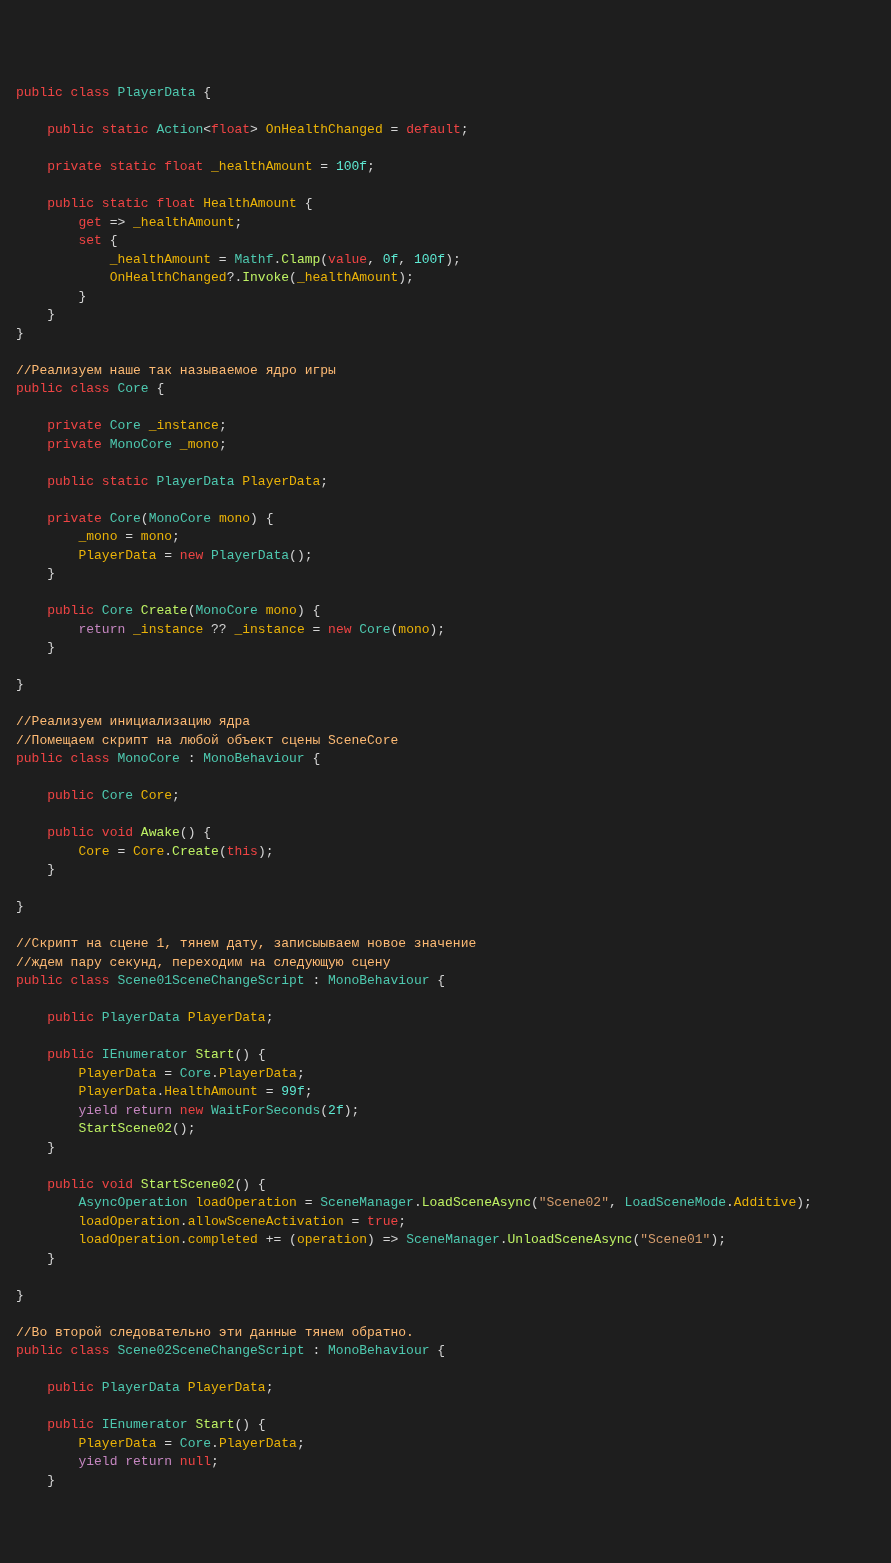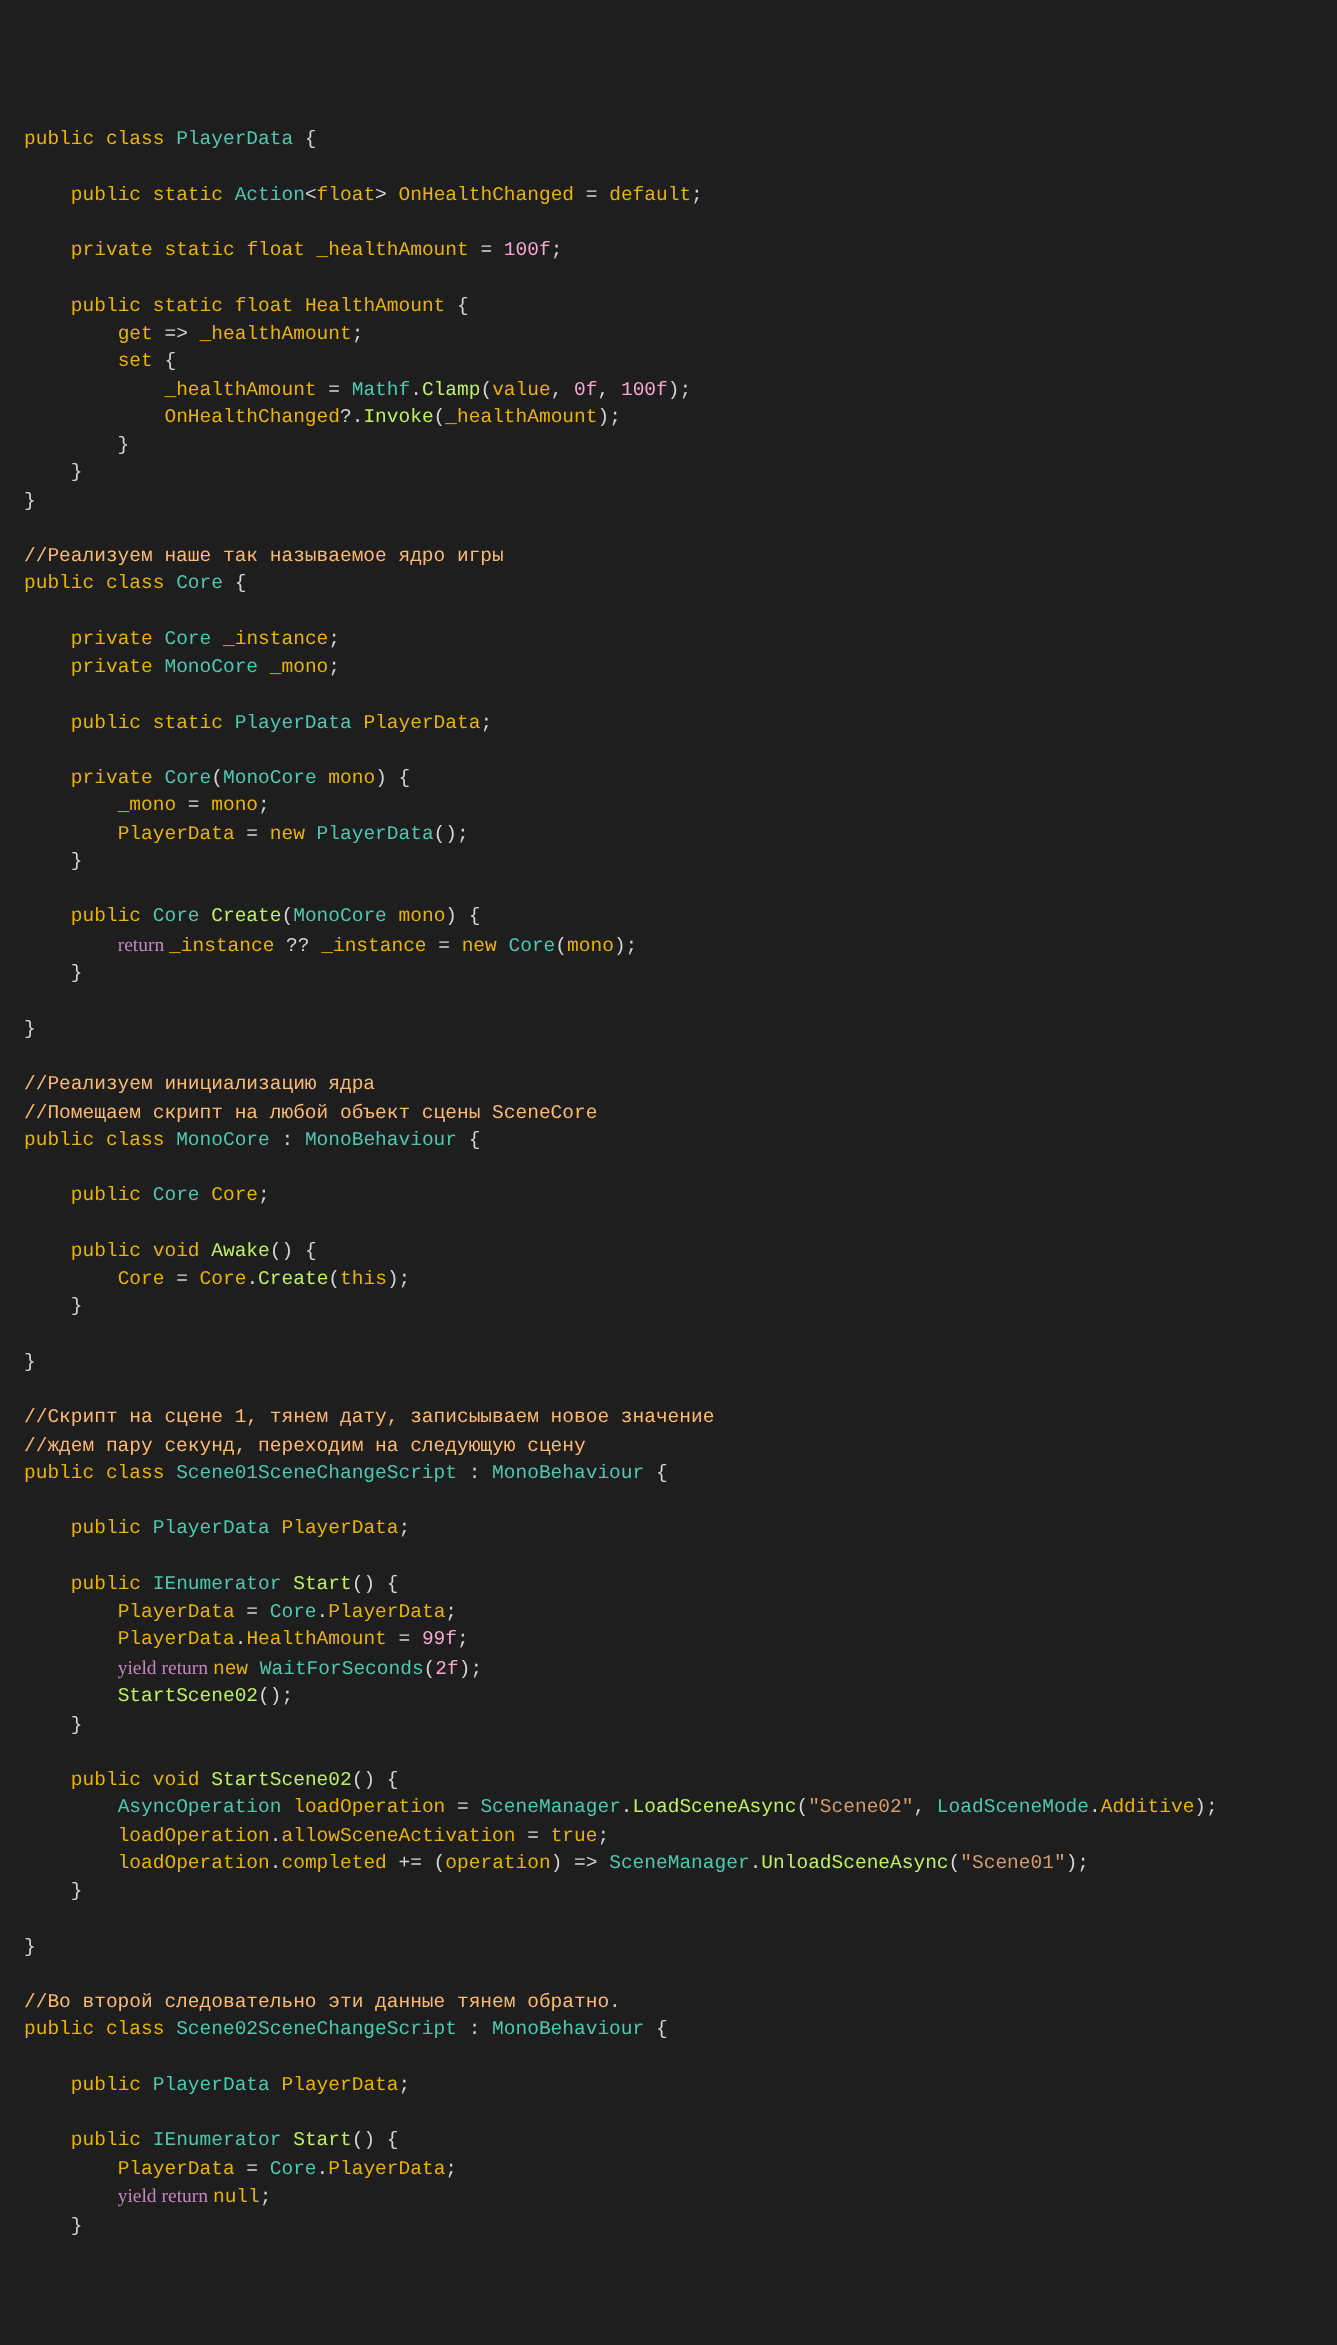--- a/index.html
+++ b/index.html
@@ -6,28 +6,28 @@
   body {
     background: #1e1e1e;
     font-family: 'Consolas', 'Courier New', monospace;
     font-size: 13px;
     line-height: 18.5px;
     color: #d4d4d4;
     padding: 10px 16px;
     white-space: pre;
     overflow-x: auto;
   }
-  .kw { color: #eab308; }
+  .kw { color: #ef4444; }
   .type { color: #4ec9b0; }
   .method { color: #bef264; }
-  .num { color: #f9a8d4; }
+  .num { color: #5eead4; }
   .str { color: #d69d6d; }
   .comment { color: #fdba74; }
   .var { color: #eab308; }
-  .ctrl { color: #c586c0; font-family: Liberation Serif, serif; }
+  .ctrl { color: #c586c0; }
   .punc { color: #d4d4d4; }
 </style>
 </head>
 <body>
 
 
 
 <div id="code-container"><div><span class="kw">public </span><span class="kw">class </span><span class="type">PlayerData</span><span class="punc"> {</span></div><div>&nbsp;</div><div><span class="punc">    </span><span class="kw">public </span><span class="kw">static </span><span class="type">Action</span><span class="punc">&lt;</span><span class="kw">float</span><span class="punc">&gt; </span><span class="var">OnHealthChanged</span><span class="punc"> = </span><span class="kw">default</span><span class="punc">;</span></div><div>&nbsp;</div><div><span class="punc">    </span><span class="kw">private </span><span class="kw">static </span><span class="kw">float </span><span class="var">_healthAmount</span><span class="punc"> = </span><span class="num">100f</span><span class="punc">;</span></div><div>&nbsp;</div><div><span class="punc">    </span><span class="kw">public </span><span class="kw">static </span><span class="kw">float </span><span class="var">HealthAmount</span><span class="punc"> {</span></div><div><span class="punc">        </span><span class="kw">get</span><span class="punc"> =&gt; </span><span class="var">_healthAmount</span><span class="punc">;</span></div><div><span class="punc">        </span><span class="kw">set</span><span class="punc"> {</span></div><div><span class="punc">            </span><span class="var">_healthAmount</span><span class="punc"> = </span><span class="type">Mathf</span><span class="punc">.</span><span class="method">Clamp</span><span class="punc">(</span><span class="kw">value</span><span class="punc">, </span><span class="num">0f</span><span class="punc">, </span><span class="num">100f</span><span class="punc">);</span></div><div><span class="punc">            </span><span class="var">OnHealthChanged</span><span class="punc">?.</span><span class="method">Invoke</span><span class="punc">(</span><span class="var">_healthAmount</span><span class="punc">);</span></div><div><span class="punc">        }</span></div><div><span class="punc">    }</span></div><div><span class="punc">}</span></div><div>&nbsp;</div><div><span class="comment">//Реализуем наше так называемое ядро игры</span></div><div><span class="kw">public </span><span class="kw">class </span><span class="type">Core</span><span class="punc"> {</span></div><div>&nbsp;</div><div><span class="punc">    </span><span class="kw">private </span><span class="type">Core </span><span class="var">_instance</span><span class="punc">;</span></div><div><span class="punc">    </span><span class="kw">private </span><span class="type">MonoCore </span><span class="var">_mono</span><span class="punc">;</span></div><div>&nbsp;</div><div><span class="punc">    </span><span class="kw">public </span><span class="kw">static </span><span class="type">PlayerData </span><span class="var">PlayerData</span><span class="punc">;</span></div><div>&nbsp;</div><div><span class="punc">    </span><span class="kw">private </span><span class="type">Core</span><span class="punc">(</span><span class="type">MonoCore </span><span class="var">mono</span><span class="punc">) {</span></div><div><span class="punc">        </span><span class="var">_mono</span><span class="punc"> = </span><span class="var">mono</span><span class="punc">;</span></div><div><span class="punc">        </span><span class="var">PlayerData</span><span class="punc"> = </span><span class="kw">new </span><span class="type">PlayerData</span><span class="punc">();</span></div><div><span class="punc">    }</span></div><div>&nbsp;</div><div><span class="punc">    </span><span class="kw">public </span><span class="type">Core </span><span class="method">Create</span><span class="punc">(</span><span class="type">MonoCore </span><span class="var">mono</span><span class="punc">) {</span></div><div><span class="punc">        </span><span class="ctrl">return </span><span class="var">_instance</span><span class="punc"> ?? </span><span class="var">_instance</span><span class="punc"> = </span><span class="kw">new </span><span class="type">Core</span><span class="punc">(</span><span class="var">mono</span><span class="punc">);</span></div><div><span class="punc">    }</span></div><div>&nbsp;</div><div><span class="punc">}</span></div><div>&nbsp;</div><div><span class="comment">//Реализуем инициализацию ядра</span></div><div><span class="comment">//Помещаем скрипт на любой объект сцены SceneCore</span></div><div><span class="kw">public </span><span class="kw">class </span><span class="type">MonoCore</span><span class="punc"> : </span><span class="type">MonoBehaviour</span><span class="punc"> {</span></div><div>&nbsp;</div><div><span class="punc">    </span><span class="kw">public </span><span class="type">Core </span><span class="var">Core</span><span class="punc">;</span></div><div>&nbsp;</div><div><span class="punc">    </span><span class="kw">public </span><span class="kw">void </span><span class="method">Awake</span><span class="punc">() {</span></div><div><span class="punc">        </span><span class="var">Core</span><span class="punc"> = </span><span class="var">Core</span><span class="punc">.</span><span class="method">Create</span><span class="punc">(</span><span class="kw">this</span><span class="punc">);</span></div><div><span class="punc">    }</span></div><div>&nbsp;</div><div><span class="punc">}</span></div><div>&nbsp;</div><div><span class="comment">//Скрипт на сцене 1, тянем дату, записыываем новое значение</span></div><div><span class="comment">//ждем пару секунд, переходим на следующую сцену</span></div><div><span class="kw">public </span><span class="kw">class </span><span class="type">Scene01SceneChangeScript</span><span class="punc"> : </span><span class="type">MonoBehaviour</span><span class="punc"> {</span></div><div>&nbsp;</div><div><span class="punc">    </span><span class="kw">public </span><span class="type">PlayerData </span><span class="var">PlayerData</span><span class="punc">;</span></div><div>&nbsp;</div><div><span class="punc">    </span><span class="kw">public </span><span class="type">IEnumerator </span><span class="method">Start</span><span class="punc">() {</span></div><div><span class="punc">        </span><span class="var">PlayerData</span><span class="punc"> = </span><span class="type">Core</span><span class="punc">.</span><span class="var">PlayerData</span><span class="punc">;</span></div><div><span class="punc">        </span><span class="var">PlayerData</span><span class="punc">.</span><span class="var">HealthAmount</span><span class="punc"> = </span><span class="num">99f</span><span class="punc">;</span></div><div><span class="punc">        </span><span class="ctrl">yield </span><span class="ctrl">return </span><span class="kw">new </span><span class="type">WaitForSeconds</span><span class="punc">(</span><span class="num">2f</span><span class="punc">);</span></div><div><span class="punc">        </span><span class="method">StartScene02</span><span class="punc">();</span></div><div><span class="punc">    }</span></div><div>&nbsp;</div><div><span class="punc">    </span><span class="kw">public </span><span class="kw">void </span><span class="method">StartScene02</span><span class="punc">() {</span></div><div><span class="punc">        </span><span class="type">AsyncOperation </span><span class="var">loadOperation</span><span class="punc"> = </span><span class="type">SceneManager</span><span class="punc">.</span><span class="method">LoadSceneAsync</span><span class="punc">(</span><span class="str">"Scene02"</span><span class="punc">, </span><span class="type">LoadSceneMode</span><span class="punc">.</span><span class="var">Additive</span><span class="punc">);</span></div><div><span class="punc">        </span><span class="var">loadOperation</span><span class="punc">.</span><span class="var">allowSceneActivation</span><span class="punc"> = </span><span class="kw">true</span><span class="punc">;</span></div><div><span class="punc">        </span><span class="var">loadOperation</span><span class="punc">.</span><span class="var">completed</span><span class="punc"> += (</span><span class="var">operation</span><span class="punc">) =&gt; </span><span class="type">SceneManager</span><span class="punc">.</span><span class="method">UnloadSceneAsync</span><span class="punc">(</span><span class="str">"Scene01"</span><span class="punc">);</span></div><div><span class="punc">    }</span></div><div>&nbsp;</div><div><span class="punc">}</span></div><div>&nbsp;</div><div><span class="comment">//Во второй следовательно эти данные тянем обратно.</span></div><div><span class="kw">public </span><span class="kw">class </span><span class="type">Scene02SceneChangeScript</span><span class="punc"> : </span><span class="type">MonoBehaviour</span><span class="punc"> {</span></div><div>&nbsp;</div><div><span class="punc">    </span><span class="kw">public </span><span class="type">PlayerData </span><span class="var">PlayerData</span><span class="punc">;</span></div><div>&nbsp;</div><div><span class="punc">    </span><span class="kw">public </span><span class="type">IEnumerator </span><span class="method">Start</span><span class="punc">() {</span></div><div><span class="punc">        </span><span class="var">PlayerData</span><span class="punc"> = </span><span class="type">Core</span><span class="punc">.</span><span class="var">PlayerData</span><span class="punc">;</span></div><div><span class="punc">        </span><span class="ctrl">yield </span><span class="ctrl">return </span><span class="kw">null</span><span class="punc">;</span></div><div><span class="punc">    }</span></div></div>
 
 

